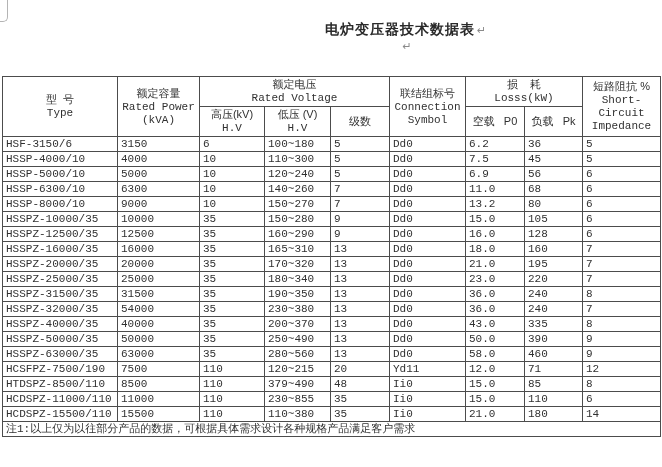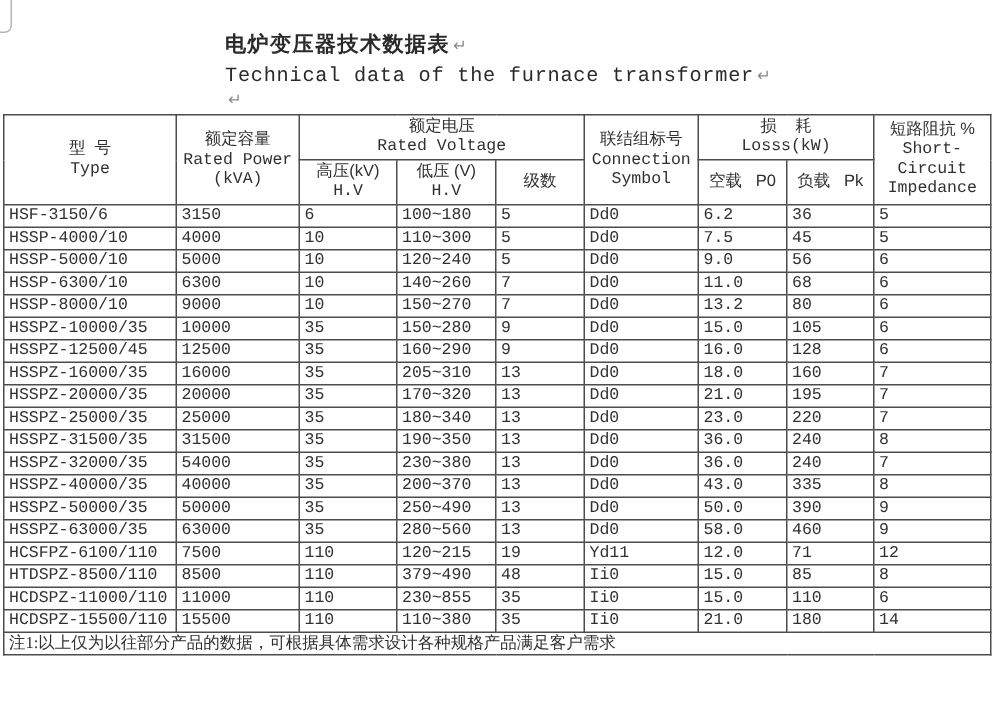--- a/index.html
+++ b/index.html
@@ -6,21 +6,21 @@
   body{
     width:662px;height:467px;position:relative;background:#ffffff;
     font-family:"Liberation Mono","DejaVu Sans Mono",monospace;
     color:#303030;overflow:hidden;
   }
   .corner-artifact{
     position:absolute;left:0;top:0;width:7px;height:21px;
     border-right:1px solid #b4b4b4;border-bottom:1px solid #b4b4b4;
     border-bottom-right-radius:5px;
   }
-  .titles{position:absolute;top:19px;left:150px;width:512px;}
+  .titles{position:absolute;top:19px;left:150px;width:512px;text-align:center;}
   .title-cn{
     font-size:14px;font-weight:bold;letter-spacing:1px;line-height:20px;
     font-family:"Liberation Sans","DejaVu Sans",sans-serif;color:#2a2a2a;
   }
   .title-en{font-size:13.5px;line-height:19px;letter-spacing:0.5px;color:#2a2a2a;}
   .pilcrow{color:#8a8a8a;font-size:11px;font-weight:normal;margin-left:2px;
     font-family:"DejaVu Sans",sans-serif;}
   .pilcrow-line{line-height:12px;font-size:11px;}
   table.data{
     position:absolute;left:2px;top:76px;width:658px;
@@ -31,31 +31,30 @@
   }
   table.data th{
     font-weight:normal;text-align:center;vertical-align:middle;
     font-size:11px;line-height:13px;padding:1px 1px;
   }
   table.data td{
     font-size:11px;line-height:14px;height:14px;
     text-align:left;vertical-align:middle;padding:0 3px;
   }
   td.note-cell{font-size:11.5px;height:17px;line-height:16px;
-    font-family:Liberation Serif, serif;}
+    font-family:Liberation Mono, monospace;}
   .cjk{font-family:"Liberation Sans","DejaVu Sans",sans-serif;}
 </style>
 </head>
 <body>
 
 <div class="corner-artifact"></div>
 
 <div class="titles">
   <div class="title-cn"><span>电炉变压器技术数据表</span><span class="pilcrow">↵</span></div>
-  <div class="title-en"><span>Technical data of the furnace transformer</span><span class="pilcrow">↵</span></div>
   <div class="pilcrow-line"><span class="pilcrow">↵</span></div>
 </div>
 
 <table class="data">
   <colgroup>
     <col style="width:115px">
       <col style="width:82px">
       <col style="width:65px">
     <col style="width:66px">
       <col style="width:59px">
@@ -104,21 +103,21 @@
         <td>45</td>
         <td>5</td>
       </tr>
       <tr>
         <td>HSSP-5000/10</td>
         <td>5000</td>
         <td>10</td>
         <td>120~240</td>
         <td>5</td>
         <td>Dd0</td>
-        <td>9.0</td>
+        <td>6.9</td>
         <td>56</td>
         <td>6</td>
       </tr>
       <tr>
         <td>HSSP-6300/10</td>
         <td>6300</td>
         <td>10</td>
         <td>140~260</td>
         <td>7</td>
         <td>Dd0</td>
@@ -142,35 +141,35 @@
         <td>10000</td>
         <td>35</td>
         <td>150~280</td>
         <td>9</td>
         <td>Dd0</td>
         <td>15.0</td>
         <td>105</td>
         <td>6</td>
       </tr>
       <tr>
-        <td>HSSPZ-12500/45</td>
+        <td>HSSPZ-12500/35</td>
         <td>12500</td>
         <td>35</td>
         <td>160~290</td>
         <td>9</td>
         <td>Dd0</td>
         <td>16.0</td>
         <td>128</td>
         <td>6</td>
       </tr>
       <tr>
         <td>HSSPZ-16000/35</td>
         <td>16000</td>
         <td>35</td>
-        <td>205~310</td>
+        <td>165~310</td>
         <td>13</td>
         <td>Dd0</td>
         <td>18.0</td>
         <td>160</td>
         <td>7</td>
       </tr>
       <tr>
         <td>HSSPZ-20000/35</td>
         <td>20000</td>
         <td>35</td>
@@ -241,25 +240,25 @@
         <td>63000</td>
         <td>35</td>
         <td>280~560</td>
         <td>13</td>
         <td>Dd0</td>
         <td>58.0</td>
         <td>460</td>
         <td>9</td>
       </tr>
       <tr>
-        <td>HCSFPZ-6100/110</td>
+        <td>HCSFPZ-7500/190</td>
         <td>7500</td>
         <td>110</td>
         <td>120~215</td>
-        <td>19</td>
+        <td>20</td>
         <td>Yd11</td>
         <td>12.0</td>
         <td>71</td>
         <td>12</td>
       </tr>
       <tr>
         <td>HTDSPZ-8500/110</td>
         <td>8500</td>
         <td>110</td>
         <td>379~490</td>

